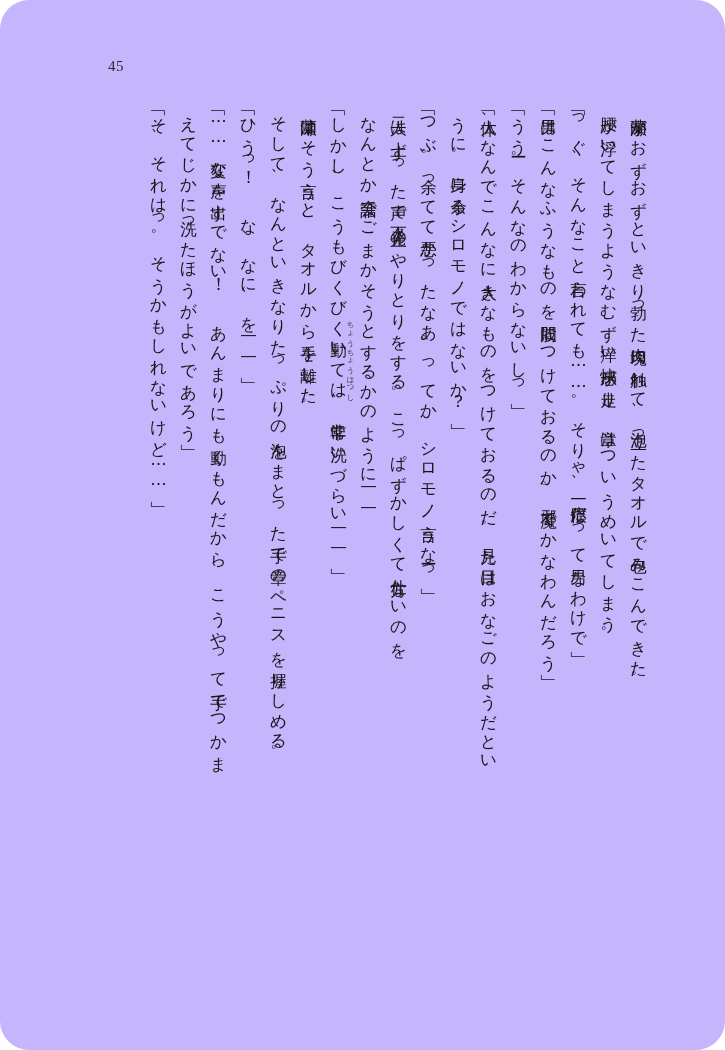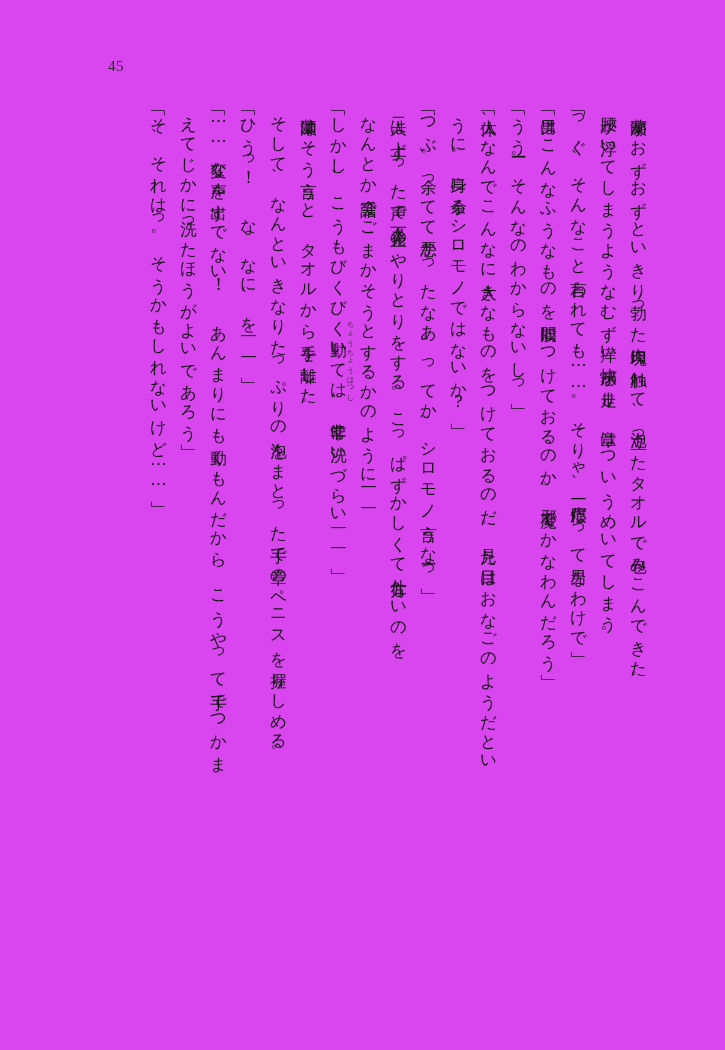--- a/index.html
+++ b/index.html
@@ -12,21 +12,22 @@
     height: 1050px;
     position: relative;
     font-family: "Liberation Serif", "DejaVu Serif", serif;
     color: #1a1a1a;
     overflow: hidden;
   }
 
   .page {
     position: absolute;
     inset: 0;
-    background: #d946ef;
+    background: #c4b5fd;
+    border-radius: 29px;
   }
 
   
   .page-number {
     position: absolute;
     top: 58px;
     left: 108px;
     font-size: 15px;
     letter-spacing: 0.5px;
     color: #2a2a2a;

